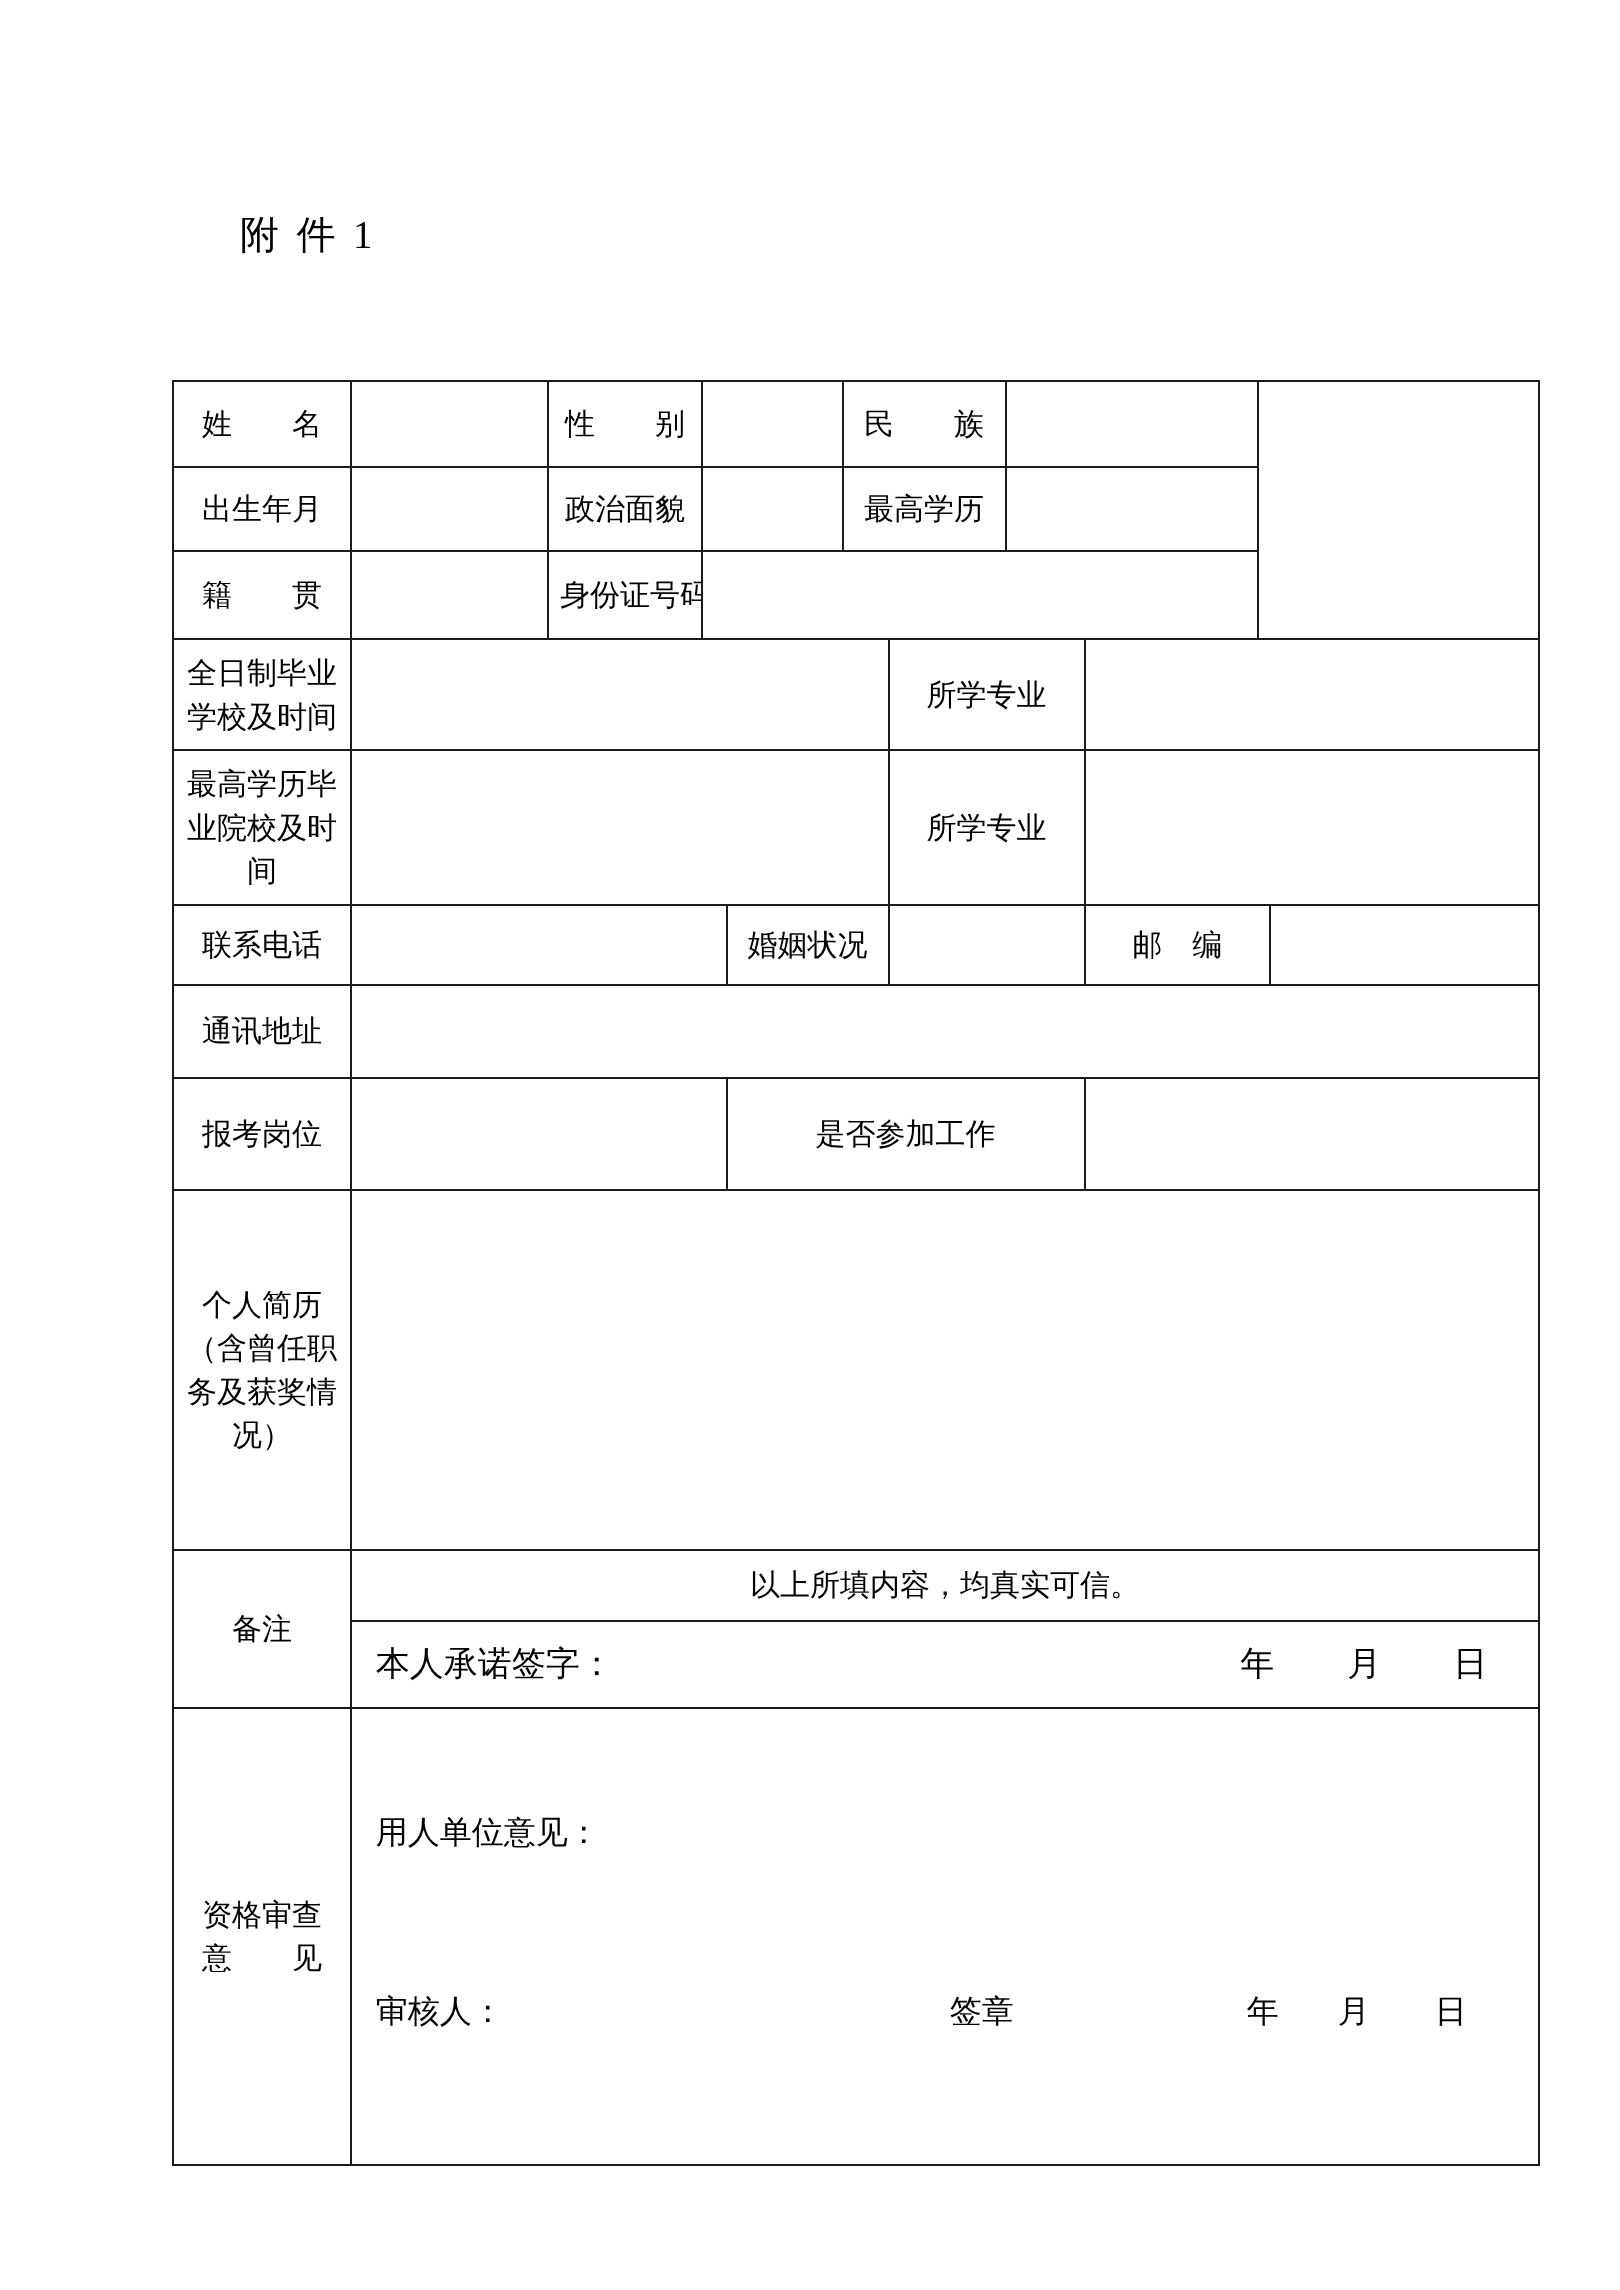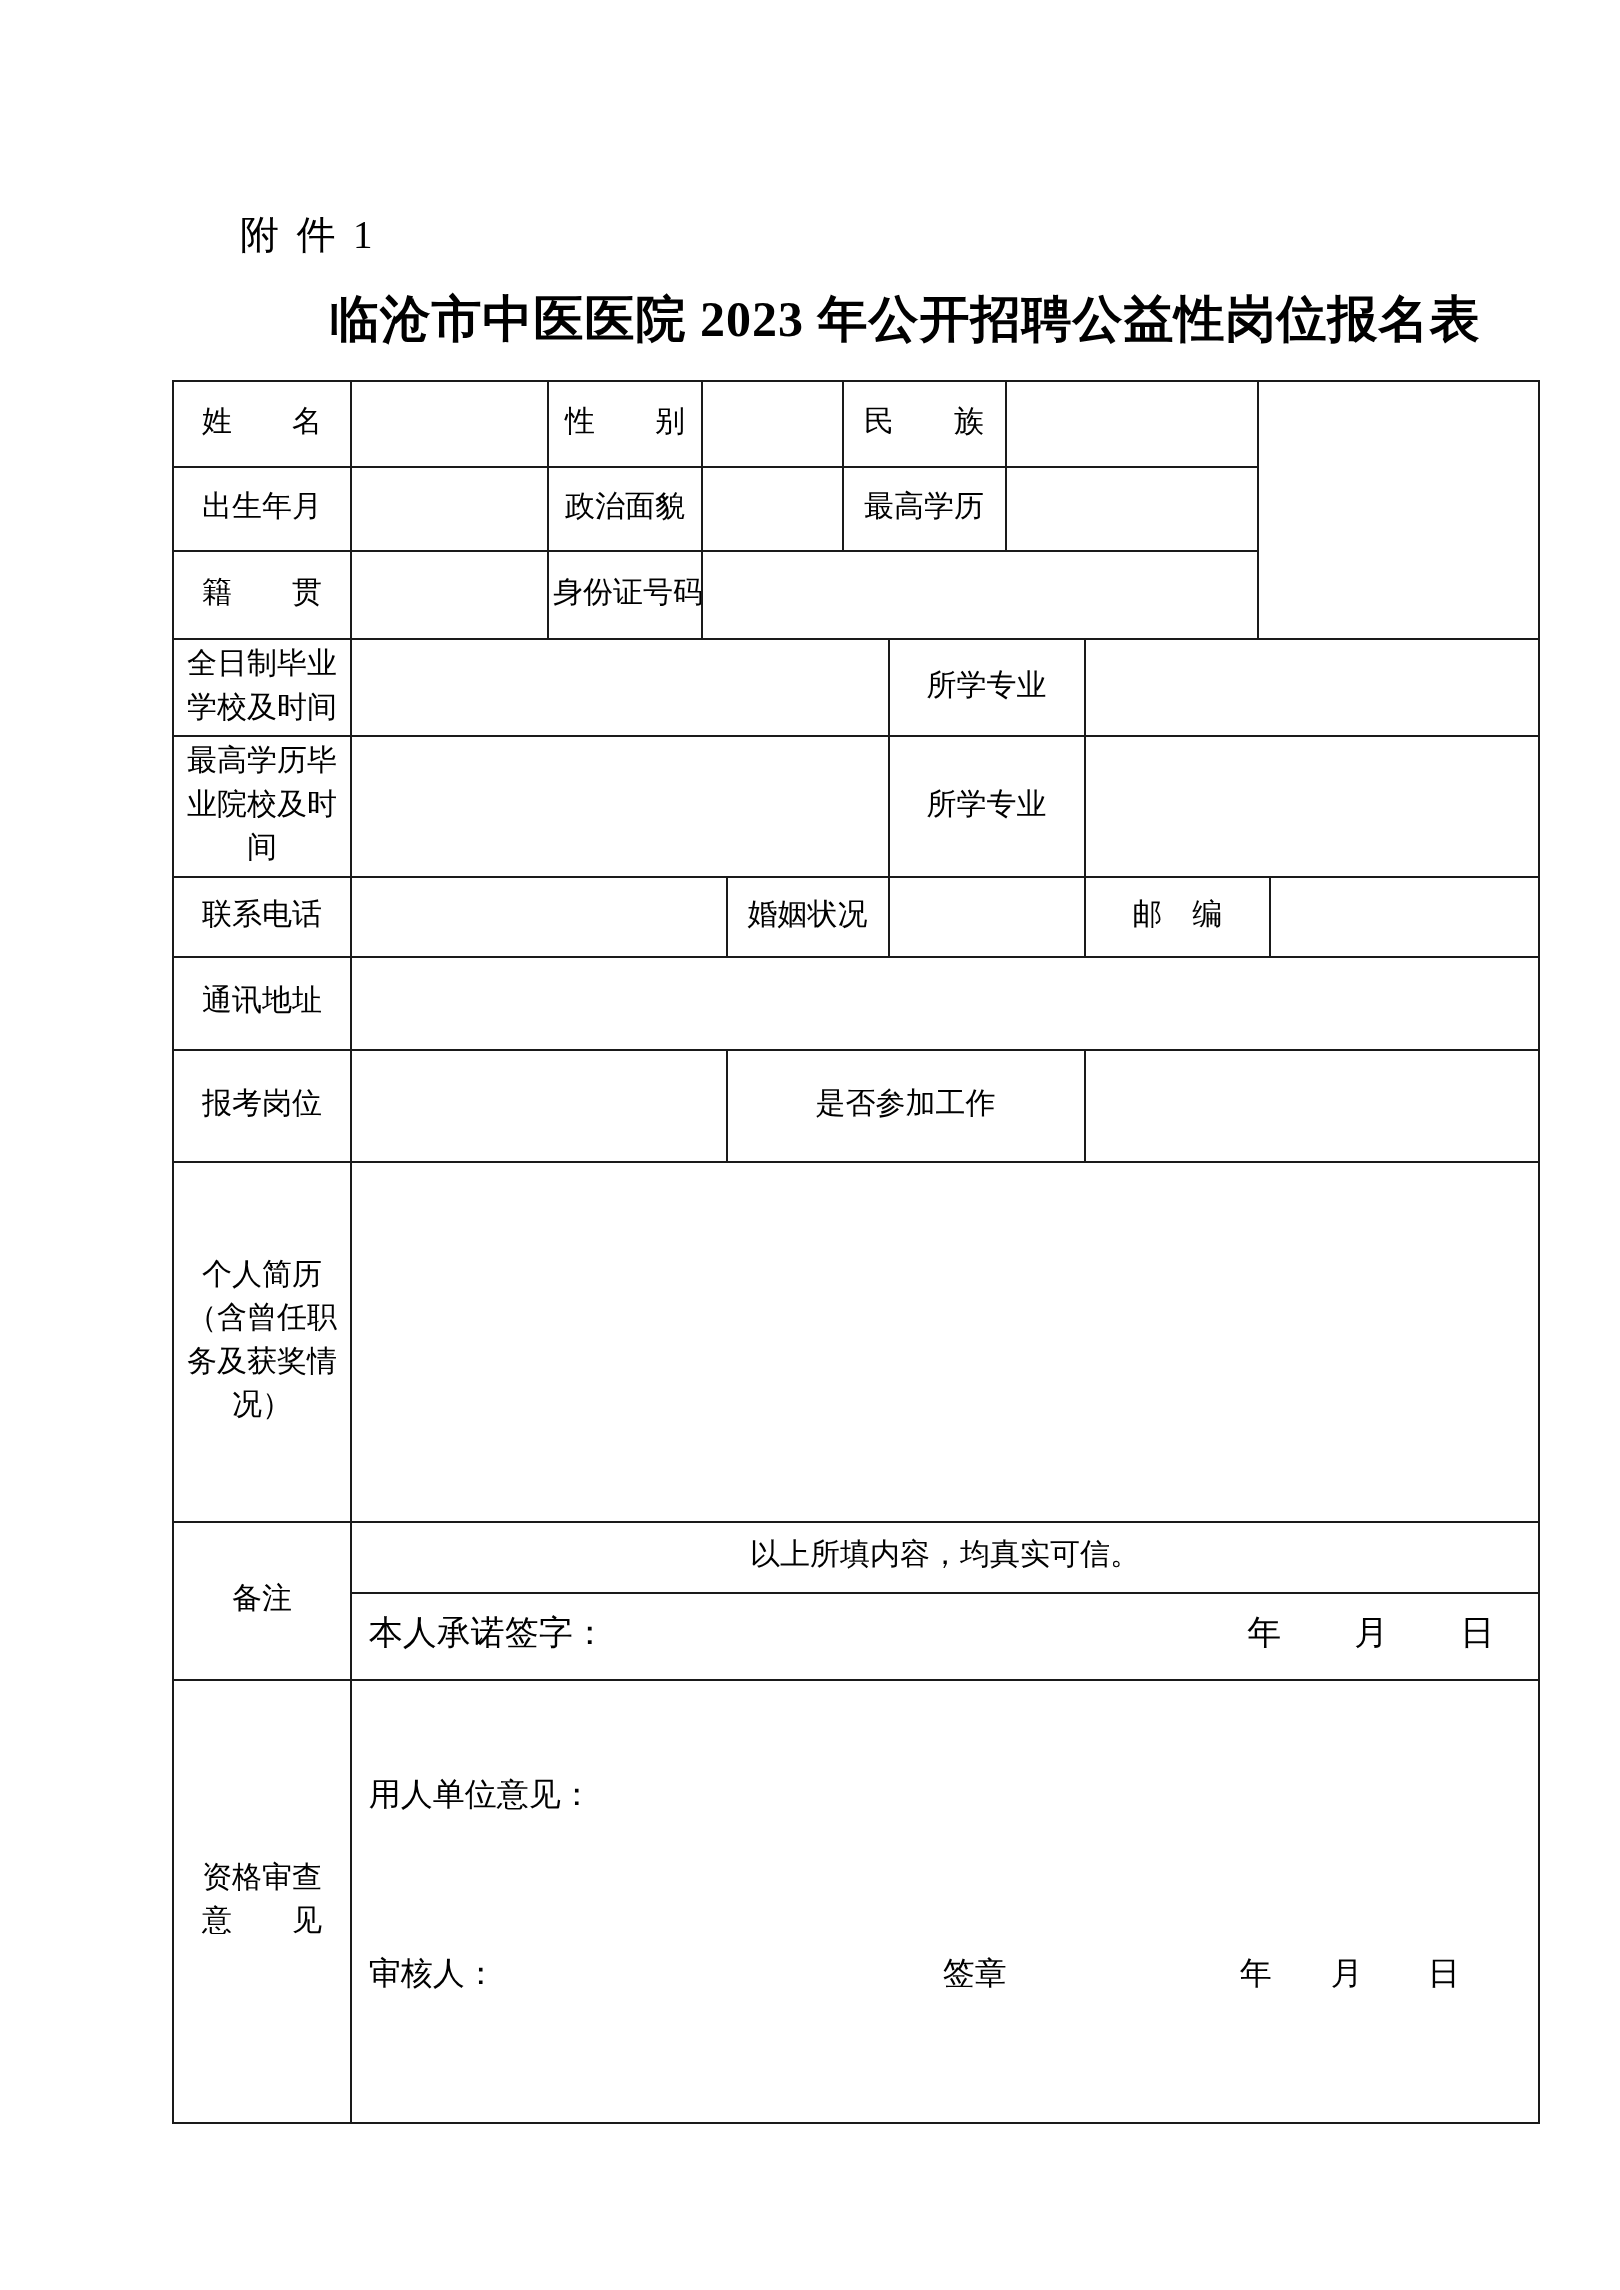--- a/index.html
+++ b/index.html
@@ -19,24 +19,23 @@
     white-space:nowrap;
   }
   table.form {
     position:absolute; left:172px; top:380px; width:1366px;
     border-collapse:collapse; table-layout:fixed;
     border:2.9px solid #1a1a1a;
   }
   table.form td {
     border:2px solid #1a1a1a;
     border-top-width:2.9px; border-bottom-width:2.9px;
-    padding:4px; vertical-align:middle; text-align:center;
+    padding:11px; vertical-align:middle; text-align:center;
     font-size:30px; line-height:1.45;
     overflow:hidden;
-    font-family:Liberation Mono, monospace;
   }
   td.preline { white-space:pre-line; }
   td.nowrap  { white-space:nowrap; }
   td.lbl-resume { line-height:1.7;border-radius:20px; }
   td.lbl-review { line-height:2.7; white-space:pre-line; }
   td.declaration { font-size:31px; }
   
   .sig-row {
     display:flex; align-items:center; width:100%;
     font-size:34px; padding-left:12.7px; padding-right:40px;
@@ -57,21 +56,20 @@
   .sp-c { display:inline-block; width:59px; }
   .sp-d { display:inline-block; width:65px; }
 </style>
 </head>
 <body>
 
 <div class="page">
 
   <div class="attachment">附 件 1</div>
 
-  <div class="doc-title">临沧市中医医院 2023 年公开招聘公益性岗位报名表</div>
 
   <table class="form">
     <colgroup>
       <col style="width:178px">
         <col style="width:197px">
         <col style="width:154px">
       <col style="width:24.5px">
         <col style="width:116px">
         <col style="width:46px">
       <col style="width:117px">

